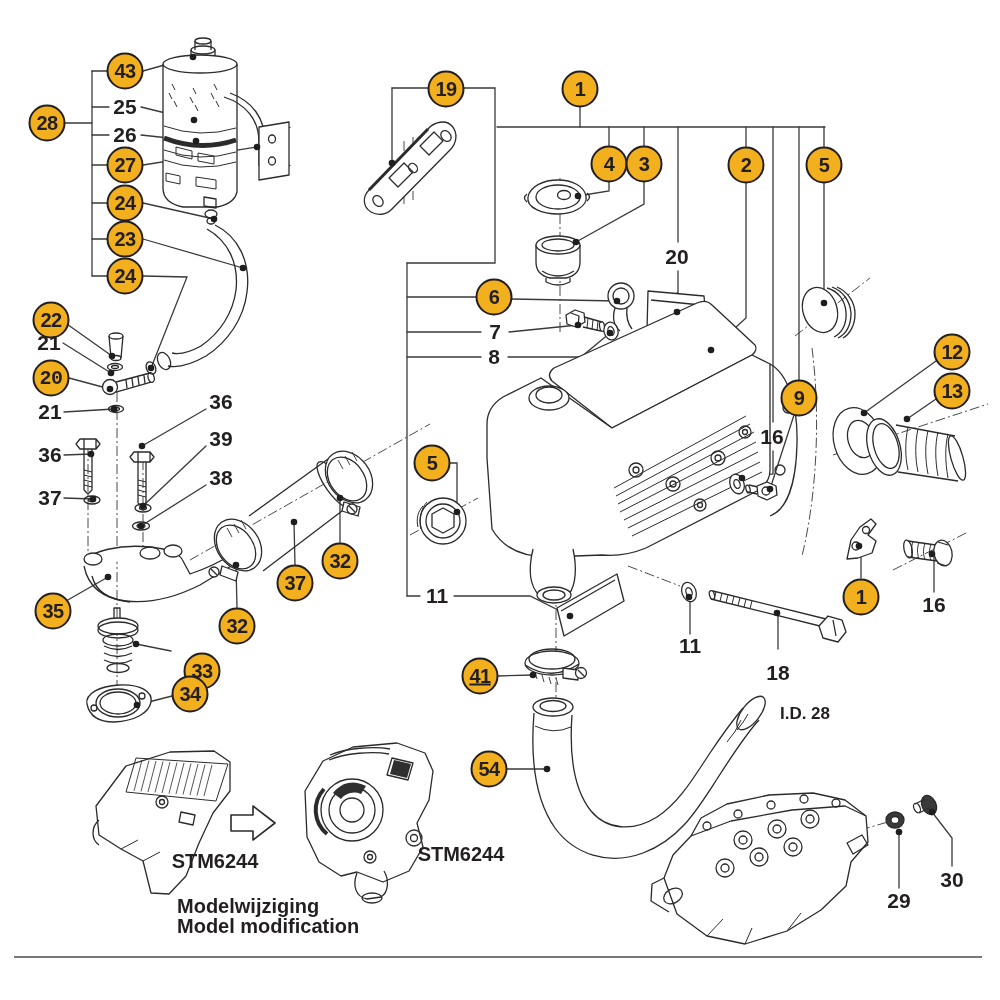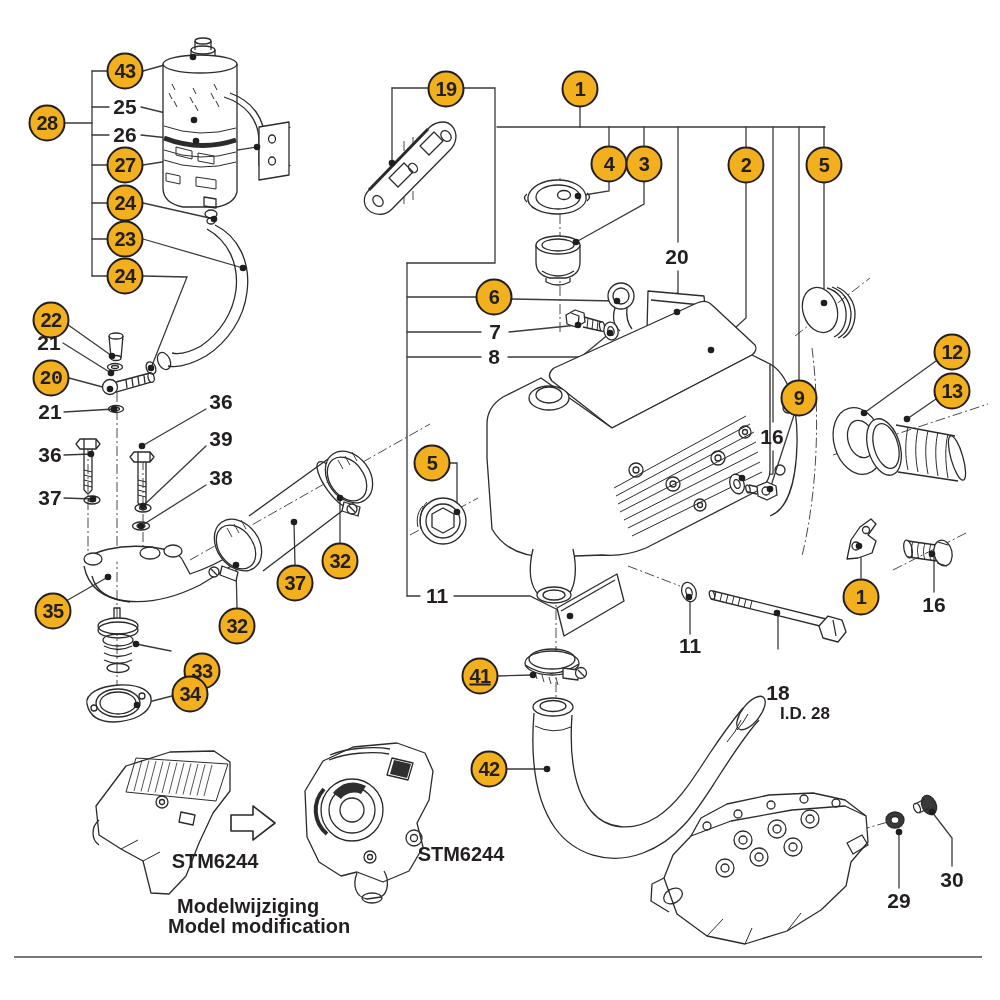--- a/index.html
+++ b/index.html
@@ -11,21 +11,21 @@
          background:var(--badge-fill,#F2B01E);border:2px solid var(--badge-stroke,#231F20);
          color:var(--badge-text,#231F20);display:flex;align-items:center;justify-content:center;
          font-size:20px;font-weight:600;transform:translate(-50%,-50%);box-sizing:border-box;
          letter-spacing:-0.5px;}
   .plabel{position:absolute;transform:translate(-50%,-50%);font-size:21px;font-weight:600;
           color:var(--label-text,#231F20);white-space:nowrap;}
   .caption{position:absolute;font-weight:600;color:var(--label-text,#231F20);white-space:nowrap;}
   #stm-left{left:215px;top:861px;transform:translate(-50%,-50%);font-size:20px;}
   #stm-right{left:461px;top:854px;transform:translate(-50%,-50%);font-size:20px;}
   #note1{left:177px;top:906px;transform:translateY(-50%);font-size:20px;}
-  #note2{left:168px;top:926px;transform:translateY(-50%);font-size:20px;}
+  #note2{left:177px;top:926px;transform:translateY(-50%);font-size:20px;}
   #hose-id{left:805px;top:714px;transform:translate(-50%,-50%);font-size:17px;font-weight:700;}
   #bottom-rule{position:absolute;left:14px;top:956px;width:968px;height:2px;background:#787878;}
 </style>
 </head>
 <body>
 
 <div id="stage" style="--badge-fill: #F2B01E; --badge-stroke: #231F20; --badge-text: #231F20; --label-text: #231F20;">
 
 <svg id="art" viewBox="0 0 1000 1000">
 
@@ -490,37 +490,37 @@
       <div class="badge" style="left: 644px; top: 164px;">3</div>
       <div class="badge" style="left: 746px; top: 165px;">2</div>
       <div class="badge" style="left: 824px; top: 165px;">5</div>
       <div class="badge" style="left: 494px; top: 297px;">6</div>
       <div class="badge" style="left: 432px; top: 463px;">5</div>
       <div class="badge" style="left: 952px; top: 352px;">12</div>
       <div class="badge" style="left: 952px; top: 391px;">13</div>
       <div class="badge" style="left: 799px; top: 398px;">9</div>
       <div class="badge" style="left: 861px; top: 597px;">1</div>
       <div class="badge" style="left: 480px; top: 676px; text-decoration: underline;">41</div>
-      <div class="badge" style="left: 489px; top: 769px;">42</div>
+      <div class="badge" style="left: 489px; top: 769px;">54</div>
       <div class="plabel" style="left: 125px; top: 107px;">25</div>
       <div class="plabel" style="left: 125px; top: 135px;">26</div>
       <div class="plabel" style="left: 49px; top: 343px;">21</div>
       <div class="plabel" style="left: 50px; top: 412px;">21</div>
       <div class="plabel" style="left: 221px; top: 402px;">36</div>
       <div class="plabel" style="left: 221px; top: 439px;">39</div>
       <div class="plabel" style="left: 221px; top: 478px;">38</div>
       <div class="plabel" style="left: 50px; top: 455px;">36</div>
       <div class="plabel" style="left: 50px; top: 498px;">37</div>
       <div class="plabel" style="left: 495px; top: 332px;">7</div>
       <div class="plabel" style="left: 494px; top: 357px;">8</div>
       <div class="plabel" style="left: 677px; top: 257px;">20</div>
       <div class="plabel" style="left: 772px; top: 437px;">16</div>
       <div class="plabel" style="left: 437px; top: 596px;">11</div>
       <div class="plabel" style="left: 690px; top: 646px;">11</div>
-      <div class="plabel" style="left: 778px; top: 693px;">18</div>
+      <div class="plabel" style="left: 778px; top: 673px;">18</div>
       <div class="plabel" style="left: 934px; top: 605px;">16</div>
       <div class="plabel" style="left: 899px; top: 901px;">29</div>
       <div class="plabel" style="left: 952px; top: 880px;">30</div>
     </div>
 
 <div class="caption" id="stm-left">STM6244</div>
 <div class="caption" id="stm-right">STM6244</div>
 <div class="caption" id="note1">Modelwijziging</div>
 <div class="caption" id="note2">Model modification</div>
 <div class="caption" id="hose-id">I.D. 28</div>

